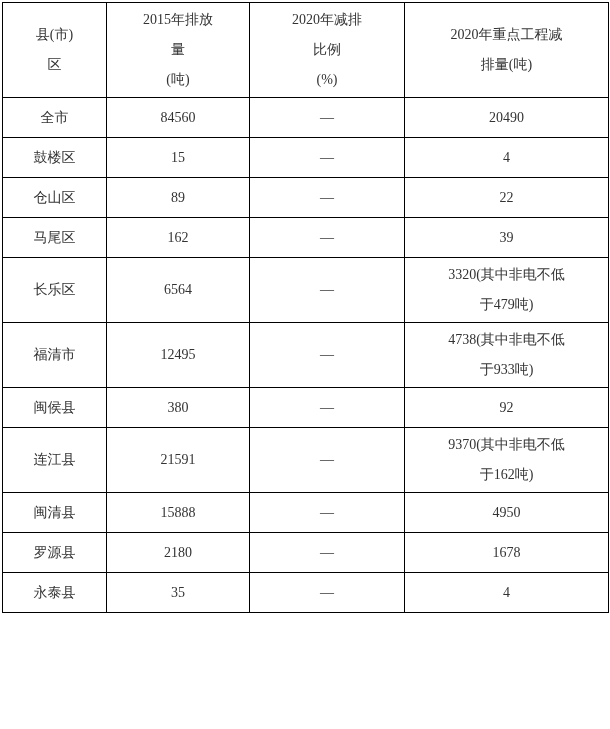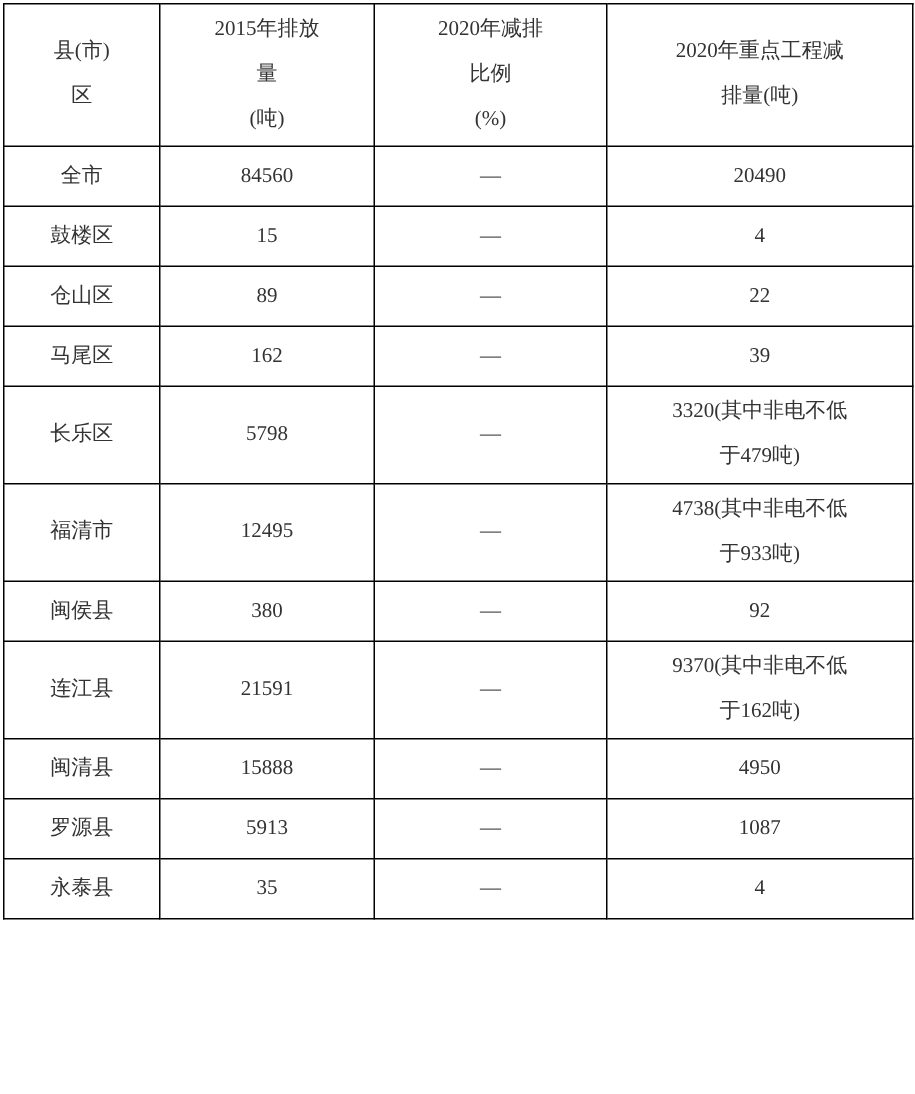--- a/index.html
+++ b/index.html
@@ -85,21 +85,21 @@
           <td>22</td>
         </tr>
         <tr>
           <td>马尾区</td>
           <td>162</td>
           <td>—</td>
           <td>39</td>
         </tr>
         <tr>
           <td>长乐区</td>
-          <td>5798</td>
+          <td>6564</td>
           <td>—</td>
           <td>3320(其中非电不低
 于479吨)</td>
         </tr>
         <tr>
           <td>福清市</td>
           <td>12495</td>
           <td>—</td>
           <td>4738(其中非电不低
 于933吨)</td>
@@ -118,23 +118,23 @@
 于162吨)</td>
         </tr>
         <tr>
           <td>闽清县</td>
           <td>15888</td>
           <td>—</td>
           <td>4950</td>
         </tr>
         <tr>
           <td>罗源县</td>
-          <td>5913</td>
+          <td>2180</td>
           <td>—</td>
-          <td>1087</td>
+          <td>1678</td>
         </tr>
         <tr>
           <td>永泰县</td>
           <td>35</td>
           <td>—</td>
           <td>4</td>
         </tr>
       </tbody>
   </table>
 </div>

